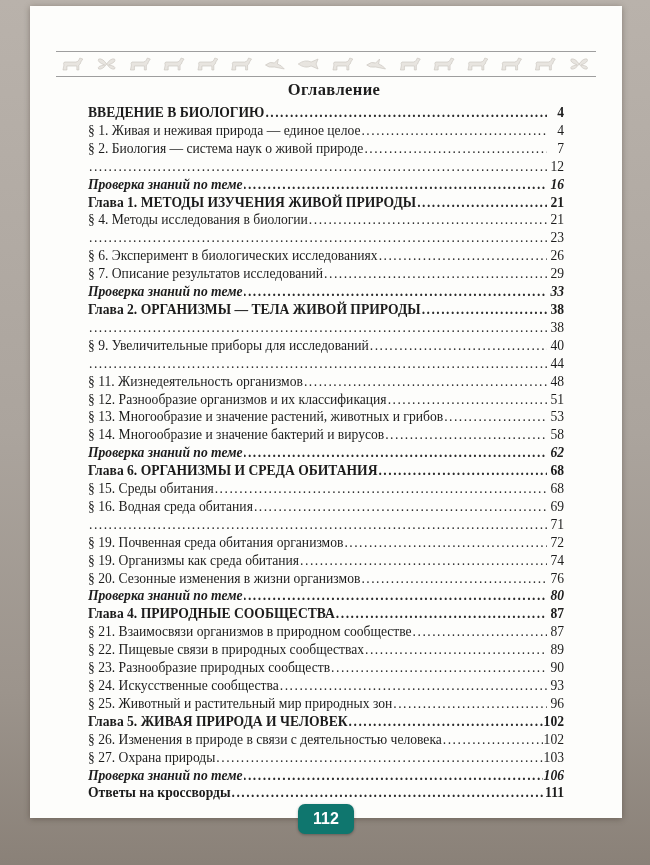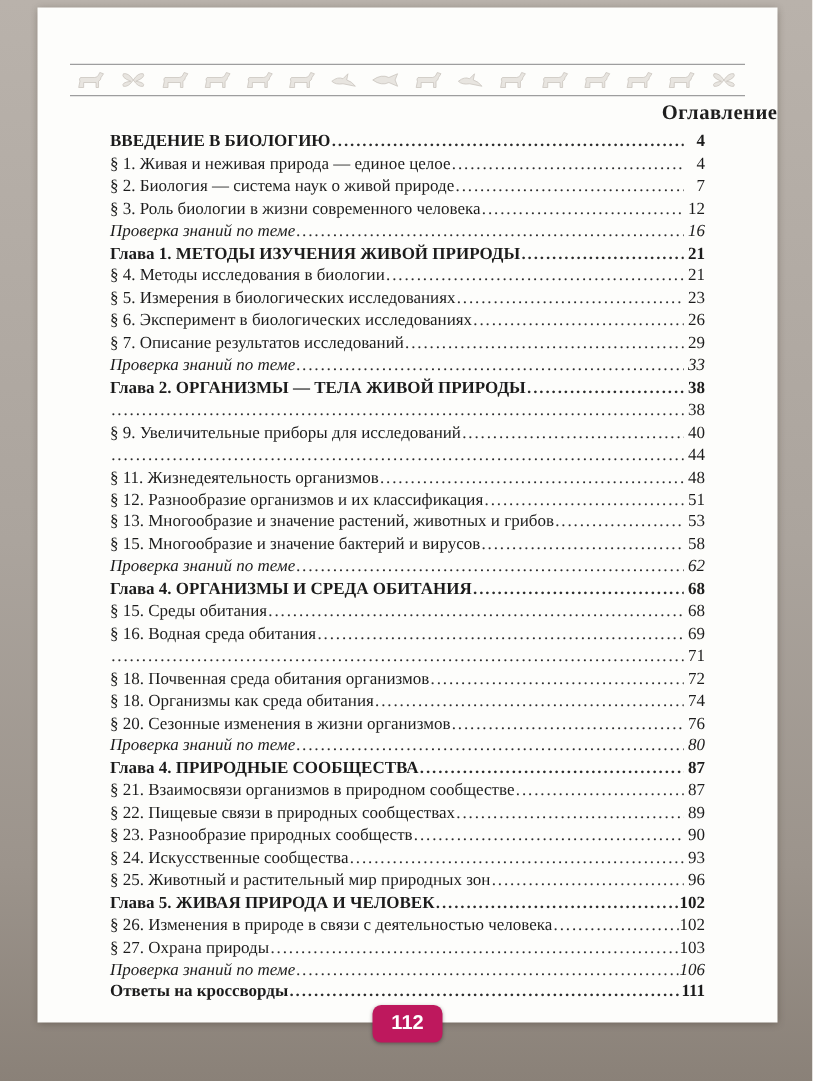--- a/index.html
+++ b/index.html
@@ -12,37 +12,37 @@
     position:absolute;left:30px;top:6px;width:592px;height:812px;
     background:#fdfdfb;box-shadow:0 1px 6px rgba(55,45,35,.4);
   }
   .frieze{
     position:absolute;left:26px;right:26px;top:45px;height:24px;
     border-top:1px solid #9e9e9e;border-bottom:1px solid #9e9e9e;
   }
   .frieze svg{width:100%;height:100%;display:block}
   .frieze .sil{fill:#e8e5e0;stroke:#c8c3bc;stroke-width:.6}
   .title{
-    margin:0;position:absolute;top:74px;left:0;right:0;text-align:right;
+    margin:0;position:absolute;top:74px;left:0;right:0;text-align:center;
     font-size:16.5px;font-weight:bold;letter-spacing:.4px;color:#1e1e1e;padding-left:16px;
   }
   .toc{
     position:absolute;top:98px;left:58px;width:476px;
     font-size:13.6px;color:#1c1c1c;
   }
   .row{display:flex;align-items:center;line-height:17.9px;white-space:nowrap}
   .label{flex:0 0 auto}
   .dots{flex:1 1 auto;overflow:hidden;margin:0 1px;min-width:8px}
   .dots::after{
     content:"......................................................................................................................................";
     letter-spacing:1.5px;color:#2b2b2b;
   }
   .pg{flex:0 0 auto;text-align:right;min-width:16px}
   .row.part{font-weight:bold}
-  .row.check{font-weight:normal;font-style:italic}
+  .row.check{font-weight:bold;font-style:italic}
   .row.plain{font-weight:bold}
   .tab{
     position:absolute;left:50%;transform:translateX(-50%);bottom:-16px;
     width:56px;height:30px;background:#a8a098;border-radius:7px;
     color:#fff;font-family:"Liberation Sans",sans-serif;font-weight:bold;font-size:16px;
     display:flex;align-items:center;justify-content:center;
     box-shadow:0 1px 3px rgba(0,0,0,.3);
   }
 </style>
 </head>
@@ -98,41 +98,39 @@
           <span class="label">§ 1. Живая и неживая природа — единое целое</span>
           <span class="dots"></span>
           <span class="pg">4</span>
         </div>
         <div class="row item">
           <span class="label">§ 2. Биология — система наук о живой природе</span>
           <span class="dots"></span>
           <span class="pg">7</span>
         </div>
         <div class="row item">
-          <span class="label">§ 3. Роль биологии в жизни современного человека</span>
           <span class="dots"></span>
           <span class="pg">12</span>
         </div>
         <div class="row check">
           <span class="label">Проверка знаний по теме</span>
           <span class="dots"></span>
           <span class="pg">16</span>
         </div>
         <div class="row part">
           <span class="label">Глава 1. МЕТОДЫ ИЗУЧЕНИЯ ЖИВОЙ ПРИРОДЫ</span>
           <span class="dots"></span>
           <span class="pg">21</span>
         </div>
         <div class="row item">
           <span class="label">§ 4. Методы исследования в биологии</span>
           <span class="dots"></span>
           <span class="pg">21</span>
         </div>
         <div class="row item">
-          <span class="label">§ 5. Измерения в биологических исследованиях</span>
           <span class="dots"></span>
           <span class="pg">23</span>
         </div>
         <div class="row item">
           <span class="label">§ 6. Эксперимент в биологических исследованиях</span>
           <span class="dots"></span>
           <span class="pg">26</span>
         </div>
         <div class="row item">
           <span class="label">§ 7. Описание результатов исследований</span>
@@ -171,55 +169,55 @@
           <span class="label">§ 12. Разнообразие организмов и их классификация</span>
           <span class="dots"></span>
           <span class="pg">51</span>
         </div>
         <div class="row item">
           <span class="label">§ 13. Многообразие и значение растений, животных и грибов</span>
           <span class="dots"></span>
           <span class="pg">53</span>
         </div>
         <div class="row item">
-          <span class="label">§ 15. Многообразие и значение бактерий и вирусов</span>
+          <span class="label">§ 14. Многообразие и значение бактерий и вирусов</span>
           <span class="dots"></span>
           <span class="pg">58</span>
         </div>
         <div class="row check">
           <span class="label">Проверка знаний по теме</span>
           <span class="dots"></span>
           <span class="pg">62</span>
         </div>
         <div class="row part">
-          <span class="label">Глава 4. ОРГАНИЗМЫ И СРЕДА ОБИТАНИЯ</span>
+          <span class="label">Глава 6. ОРГАНИЗМЫ И СРЕДА ОБИТАНИЯ</span>
           <span class="dots"></span>
           <span class="pg">68</span>
         </div>
         <div class="row item">
           <span class="label">§ 15. Среды обитания</span>
           <span class="dots"></span>
           <span class="pg">68</span>
         </div>
         <div class="row item">
           <span class="label">§ 16. Водная среда обитания</span>
           <span class="dots"></span>
           <span class="pg">69</span>
         </div>
         <div class="row item">
           <span class="dots"></span>
           <span class="pg">71</span>
         </div>
         <div class="row item">
-          <span class="label">§ 18. Почвенная среда обитания организмов</span>
+          <span class="label">§ 19. Почвенная среда обитания организмов</span>
           <span class="dots"></span>
           <span class="pg">72</span>
         </div>
         <div class="row item">
-          <span class="label">§ 18. Организмы как среда обитания</span>
+          <span class="label">§ 19. Организмы как среда обитания</span>
           <span class="dots"></span>
           <span class="pg">74</span>
         </div>
         <div class="row item">
           <span class="label">§ 20. Сезонные изменения в жизни организмов</span>
           <span class="dots"></span>
           <span class="pg">76</span>
         </div>
         <div class="row check">
           <span class="label">Проверка знаний по теме</span>
@@ -276,18 +274,18 @@
           <span class="dots"></span>
           <span class="pg">106</span>
         </div>
         <div class="row plain">
           <span class="label">Ответы на кроссворды</span>
           <span class="dots"></span>
           <span class="pg">111</span>
         </div>
       </div>
 
-    <div class="tab" style="background: #be185d;">
+    <div class="tab" style="background: #0f766e;">
       <span>112</span>
     </div>
 
   </div>
 </div>
 
 </body></html>

